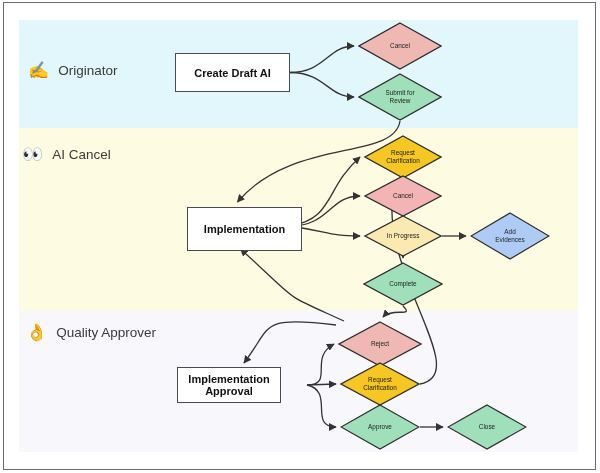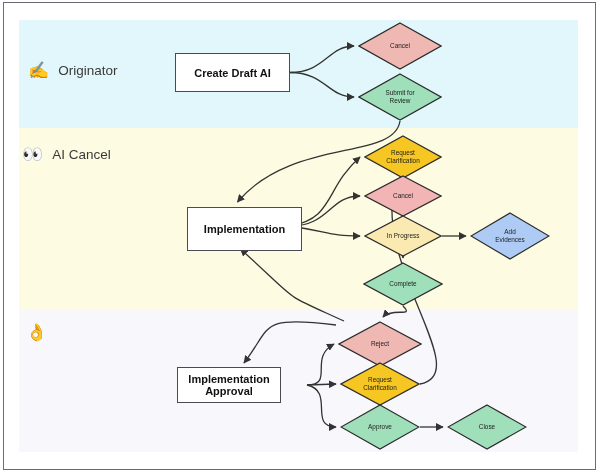--- a/index.html
+++ b/index.html
@@ -123,20 +123,21 @@
   <div class="lane-label" id="label-originator">
     <span class="lane-emoji">✍️</span>
     <span>Originator</span>
   </div>
   <div class="lane-label" id="label-ai-owner">
     <span class="lane-emoji">👀</span>
     <span>AI Cancel</span>
   </div>
   <div class="lane-label" id="label-quality">
     <span class="lane-emoji">👌</span>
+    <span>Quality Approver</span>
   </div>
 
   <svg id="edges" viewBox="0 0 600 473">
     <defs>
       <marker id="arrow" viewBox="0 0 10 10" refX="9" refY="5" markerWidth="6" markerHeight="6" orient="auto-start-reverse">
         <path d="M 0 0 L 10 5 L 0 10 z" fill="#333333"></path>
       </marker>
     </defs>
     <g id="edge-paths">
         <path class="edge" d="M 290 72.5 C 325 72.5, 328 46, 354 46" marker-end="url(#arrow)"></path>

